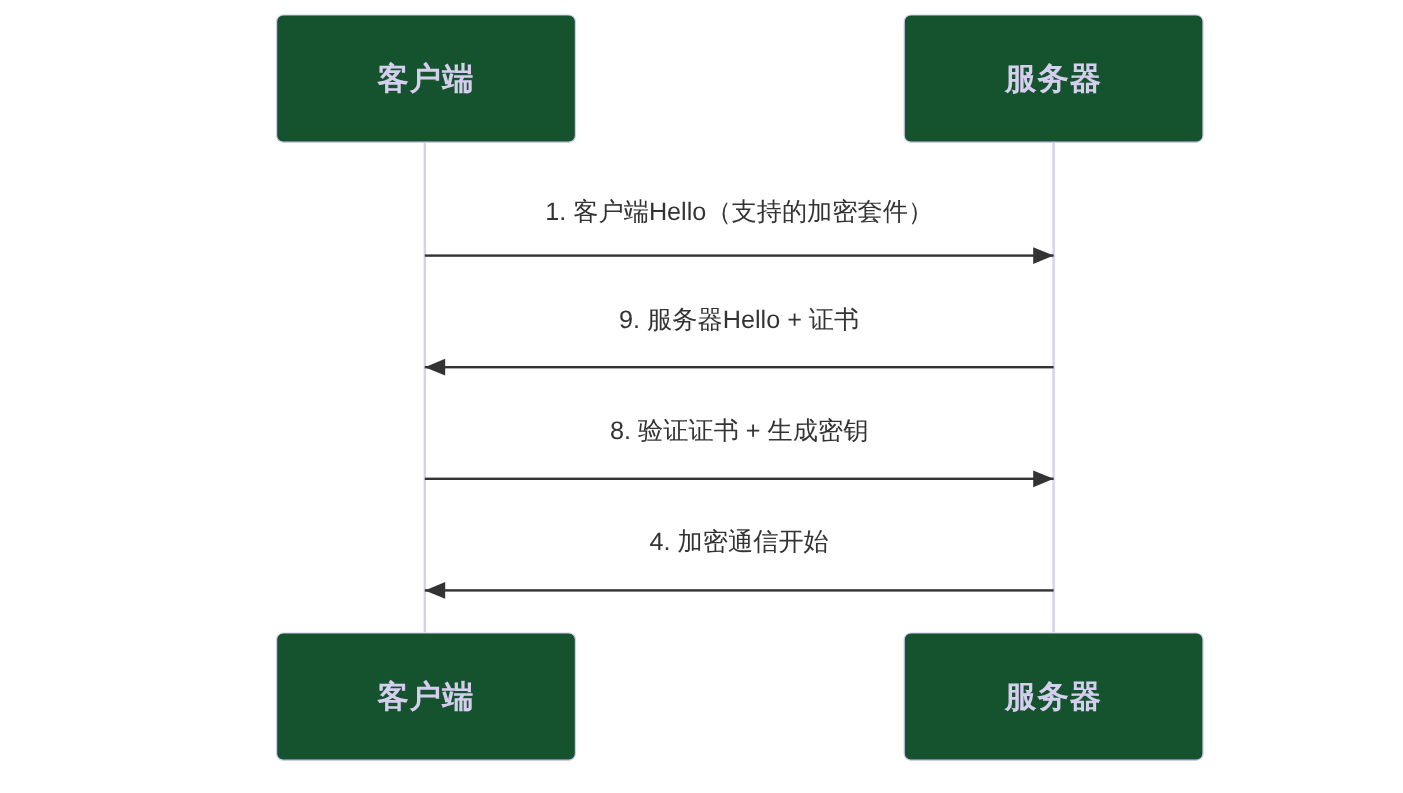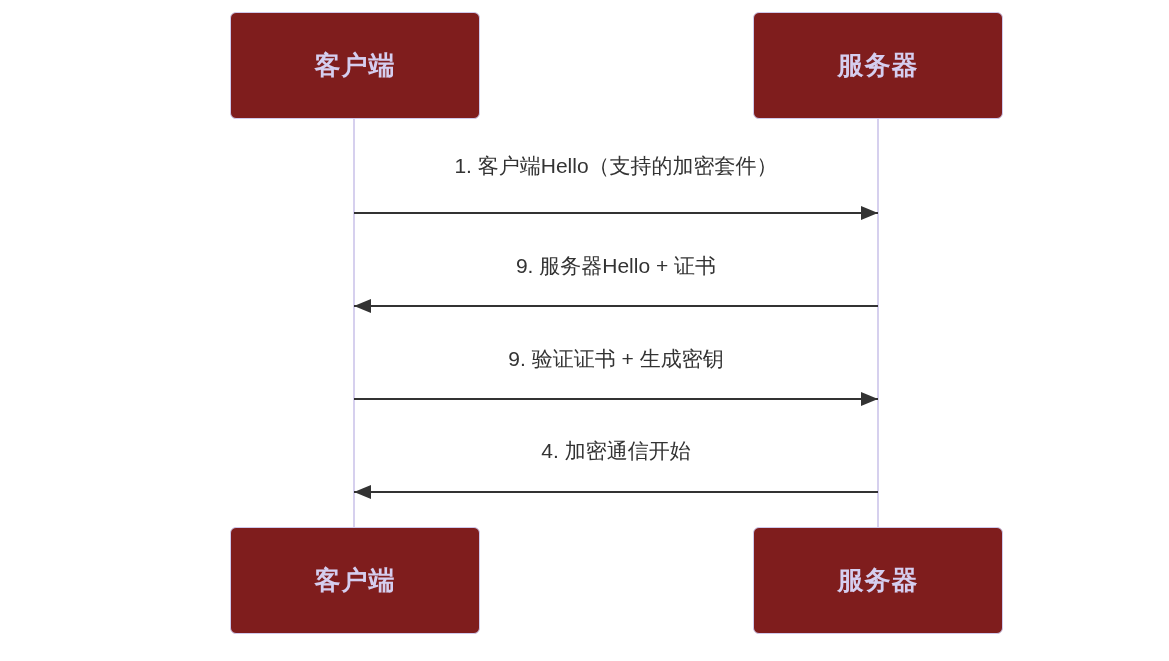--- a/index.html
+++ b/index.html
@@ -13,21 +13,21 @@
     width: 1169px;
     height: 661px;
     background: #ffffff;
     overflow: hidden;
   }
   
   .actor-box {
     position: absolute;
     width: 250px;
     height: 107px;
-    background: #7f1d1d;
+    background: #14532d;
     border: 1px solid #CFC9EC;
     border-radius: 6px;
     box-sizing: border-box;
     display: flex;
     align-items: center;
     justify-content: center;
     font-size: 26px;
     font-weight: 600;
     color: #D5CEEF;
     letter-spacing: 1px;
@@ -51,21 +51,21 @@
   
   .msg-label {
     position: absolute;
     left: 354px;
     width: 524px;
     text-align: center;
     font-size: 21px;
     color: #333333;
     white-space: nowrap;
   }
-  .msg-label-1 { top: 152px; text-align: center; }
+  .msg-label-1 { top: 162px; text-align: center; }
   .msg-label-2 { top: 252px; }
   .msg-label-3 { top: 345px; }
   .msg-label-4 { top: 437px; }
 
   .msg-line {
     position: absolute;
     left: 354px;
     width: 524px;
     height: 2px;
     background: #333333;
@@ -110,21 +110,21 @@
   <div class="msg-label msg-label-1">1. 客户端Hello（支持的加密套件）</div>
   <div class="msg-line msg-line-1">
     <span class="arrowhead arrowhead-right"></span>
   </div>
 
   <div class="msg-label msg-label-2">9. 服务器Hello + 证书</div>
   <div class="msg-line msg-line-2">
     <span class="arrowhead arrowhead-left"></span>
   </div>
 
-  <div class="msg-label msg-label-3">9. 验证证书 + 生成密钥</div>
+  <div class="msg-label msg-label-3">8. 验证证书 + 生成密钥</div>
   <div class="msg-line msg-line-3">
     <span class="arrowhead arrowhead-right"></span>
   </div>
 
   <div class="msg-label msg-label-4">4. 加密通信开始</div>
   <div class="msg-line msg-line-4">
     <span class="arrowhead arrowhead-left"></span>
   </div>
 
   <div class="actor-box actor-bottom-client">

